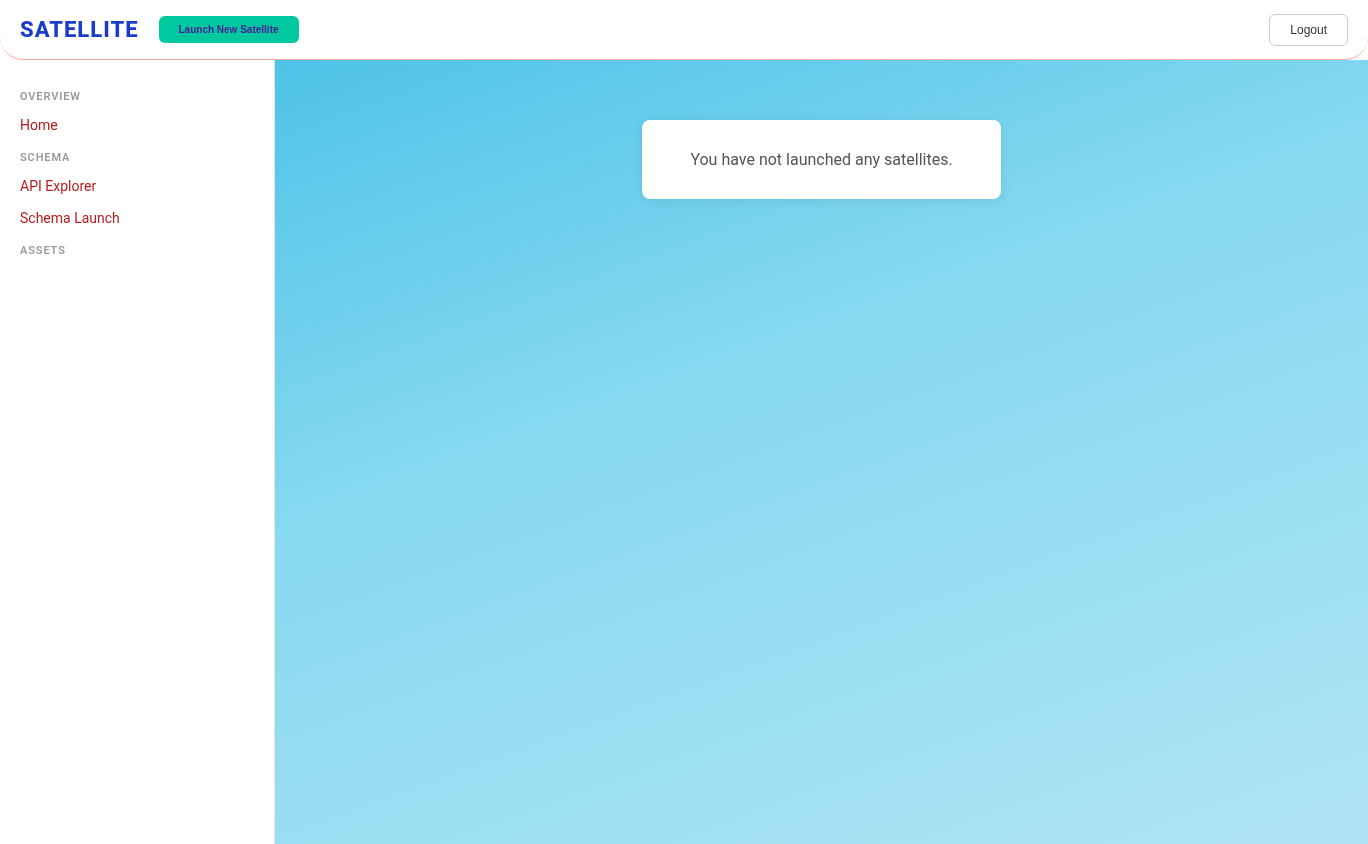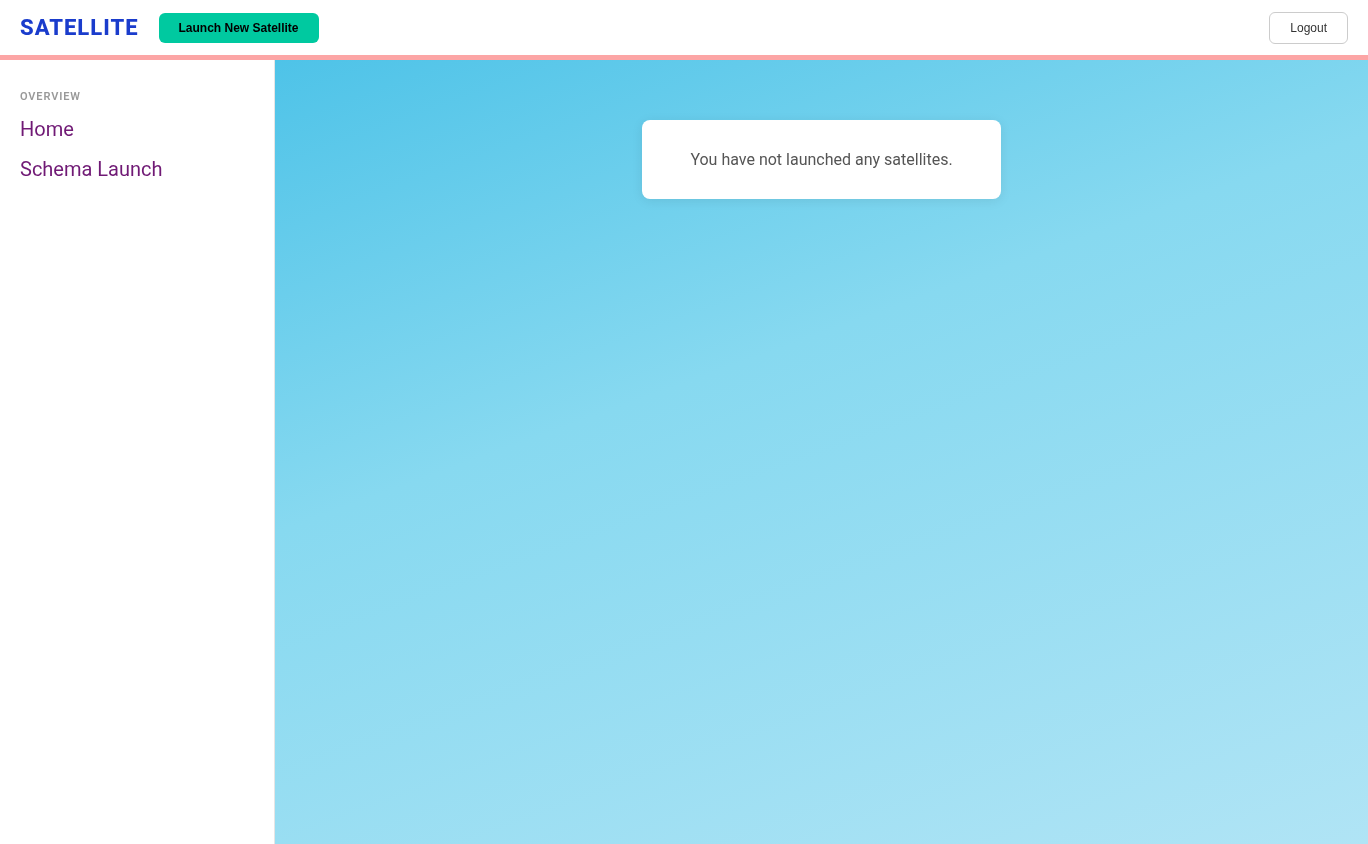--- a/index.html
+++ b/index.html
@@ -18,44 +18,45 @@
     }
 
     
     .header {
       display: flex;
       align-items: center;
       justify-content: space-between;
       padding: 0 20px;
       height: 60px;
       background: #fff;
-      border-bottom: 5px solid #fca5a5;
+      border-bottom: 1px solid #fca5a5;
       flex-shrink: 0;
+      border-radius: 23px;
     }
 
     .header-left {
       display: flex;
       align-items: center;
       gap: 20px;
     }
 
     .logo {
       font-size: 22px;
       font-weight: 800;
       color: #1a3ccc;
       letter-spacing: 1px;
     }
 
     .launch-btn {
       background: #00c9a0;
-      color: #000000;
+      color: #4c1d95;
       border: none;
       border-radius: 6px;
       padding: 8px 20px;
-      font-size: 12px;
+      font-size: 10px;
       font-weight: 600;
       cursor: pointer;
     }
 
     .logout-btn {
       background: #fff;
       color: #333;
       border: 1px solid #ccc;
       border-radius: 6px;
       padding: 8px 20px;
@@ -84,22 +85,22 @@
       font-weight: 600;
       color: #999;
       letter-spacing: 0.08em;
       text-transform: uppercase;
       padding: 10px 20px 6px 20px;
     }
 
     .sidebar-item {
       display: block;
       padding: 8px 20px;
-      font-size: 20px;
-      color: #701a75;
+      font-size: 14px;
+      color: #b91c1c;
       cursor: pointer;
       text-decoration: none;
     }
 
     
     .content-area {
       flex: 1;
       background: linear-gradient(160deg, #4ec3e8 0%, #87d9f0 40%, #b0e4f5 100%);
       display: flex;
       align-items: flex-start;
@@ -127,22 +128,25 @@
   <button class="logout-btn">Logout</button>
 </header>
 
 <div class="main-layout">
 
   <nav class="sidebar">
 
     <div class="sidebar-section-label">OVERVIEW</div>
     <a class="sidebar-item">Home</a>
 
+    <div class="sidebar-section-label">SCHEMA</div>
+    <a class="sidebar-item">API Explorer</a>
     <a class="sidebar-item">Schema Launch</a>
 
+    <div class="sidebar-section-label">ASSETS</div>
   </nav>
 
   <main class="content-area">
     <div class="empty-message-card">
       <span>You have not launched any satellites.</span>
     </div>
   </main>
 
 </div>
 

